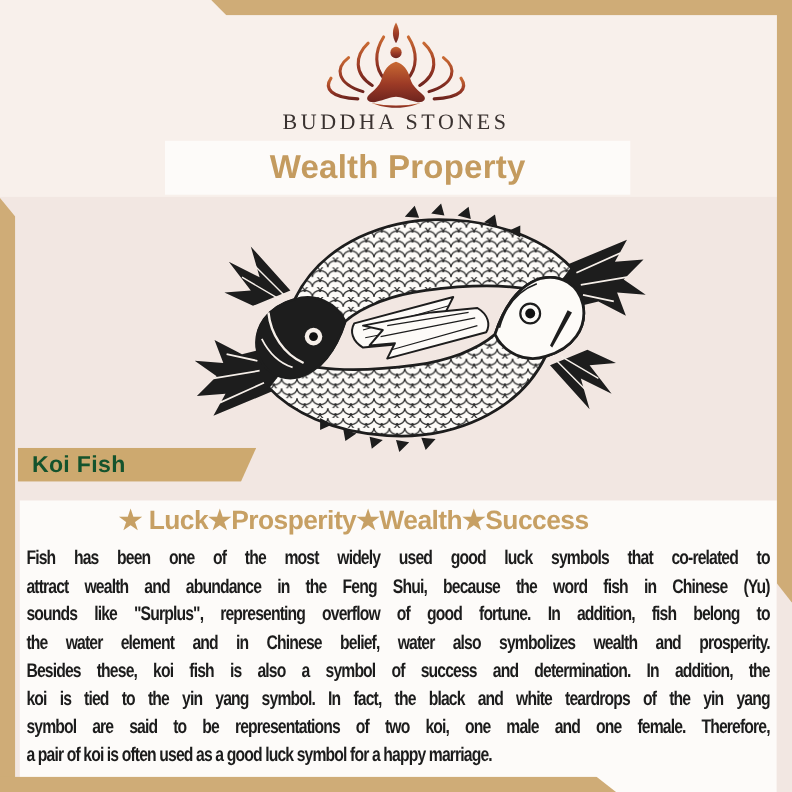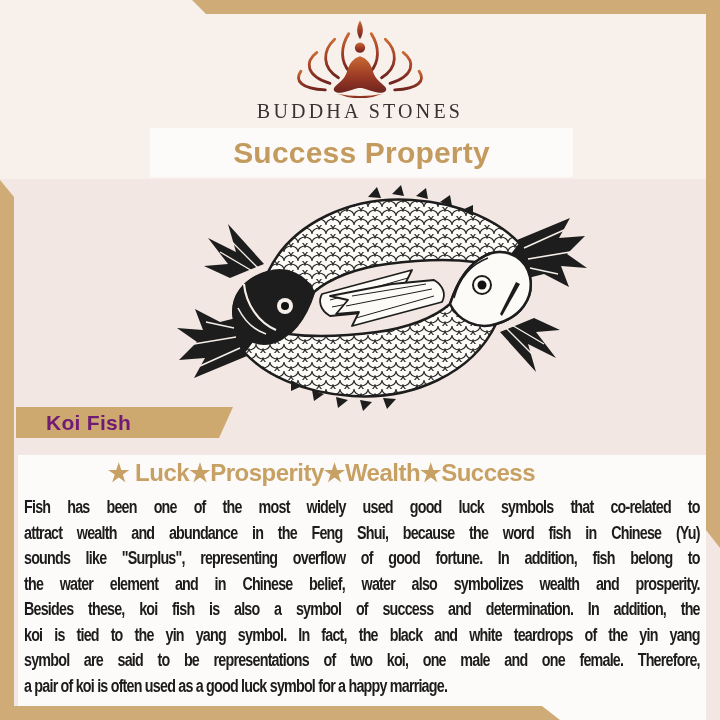--- a/index.html
+++ b/index.html
@@ -32,21 +32,21 @@
 
   .title-banner{position:absolute;left:150px;top:128px;width:423px;height:49px;
     background:var(--panel-white)}
   .title-banner .t{width:100%;height:100%;text-align:center;line-height:49px;
     font-size:30px;font-weight:700;color:var(--gold-text);letter-spacing:.2px}
 
   .koi-art{position:absolute;left:172px;top:180px;width:420px;height:235px}
 
   .ribbon{position:absolute;left:16px;top:407px;width:217px;height:31px;
     background:var(--ribbon-tan);clip-path:polygon(0 0,217px 0,203px 31px,0 31px)}
-  .ribbon .t{padding-left:30px;line-height:31px;font-size:21px;font-weight:700;color:#701a75;
+  .ribbon .t{padding-left:13px;line-height:31px;font-size:21px;font-weight:700;color:#14532d;
     letter-spacing:.3px}
 
   .content-panel{position:absolute;left:18px;top:455px;width:688px;height:265px;
     background:var(--panel-white)}
 
   .benefits{position:absolute;left:18px;top:459px;width:607px;text-align:center;
     font-size:24px;font-weight:700;color:var(--star-gold);letter-spacing:-.5px}
 
   .para{position:absolute;left:24px;top:495px;width:850px;
     transform:scaleX(.795);transform-origin:left top;
@@ -88,21 +88,21 @@
     <path d="M80,2 C76,9 76,16 80,22 C84,16 84,9 80,2 Z"></path>
     <circle cx="80" cy="31" r="5.5"></circle>
     <path d="M80,40 C73,42 68,48 66,57 C64,64 58,68 53,73 C50,77 54,80 60,79 C70,77 75,74 80,74 C85,74 90,77 100,79 C106,80 110,77 107,73 C102,68 96,64 94,57 C92,48 87,42 80,40 Z"></path>
     <path d="M56,80 Q80,90 104,80 Q80,85 56,80 Z"></path>
   </g>
 </svg>
 
 <div class="brand-name">BUDDHA STONES</div>
 
 <div class="title-banner">
-  <div class="t">Success Property</div>
+  <div class="t">Wealth Property</div>
 </div>
 
 <svg class="koi-art" viewBox="0 0 420 235">
   <defs>
     <pattern id="sc" width="14" height="9" patternUnits="userSpaceOnUse">
       <rect width="14" height="9" fill="#fdfbf8"></rect>
       <path d="M0,9 a7,6 0 0 1 14,0" fill="none" stroke="#2a2a2a" stroke-width="1.1"></path>
       <path d="M-7,4.5 a7,6 0 0 1 14,0" fill="none" stroke="#2a2a2a" stroke-width="1.1"></path>
       <path d="M7,4.5 a7,6 0 0 1 14,0" fill="none" stroke="#2a2a2a" stroke-width="1.1"></path>
     </pattern>

